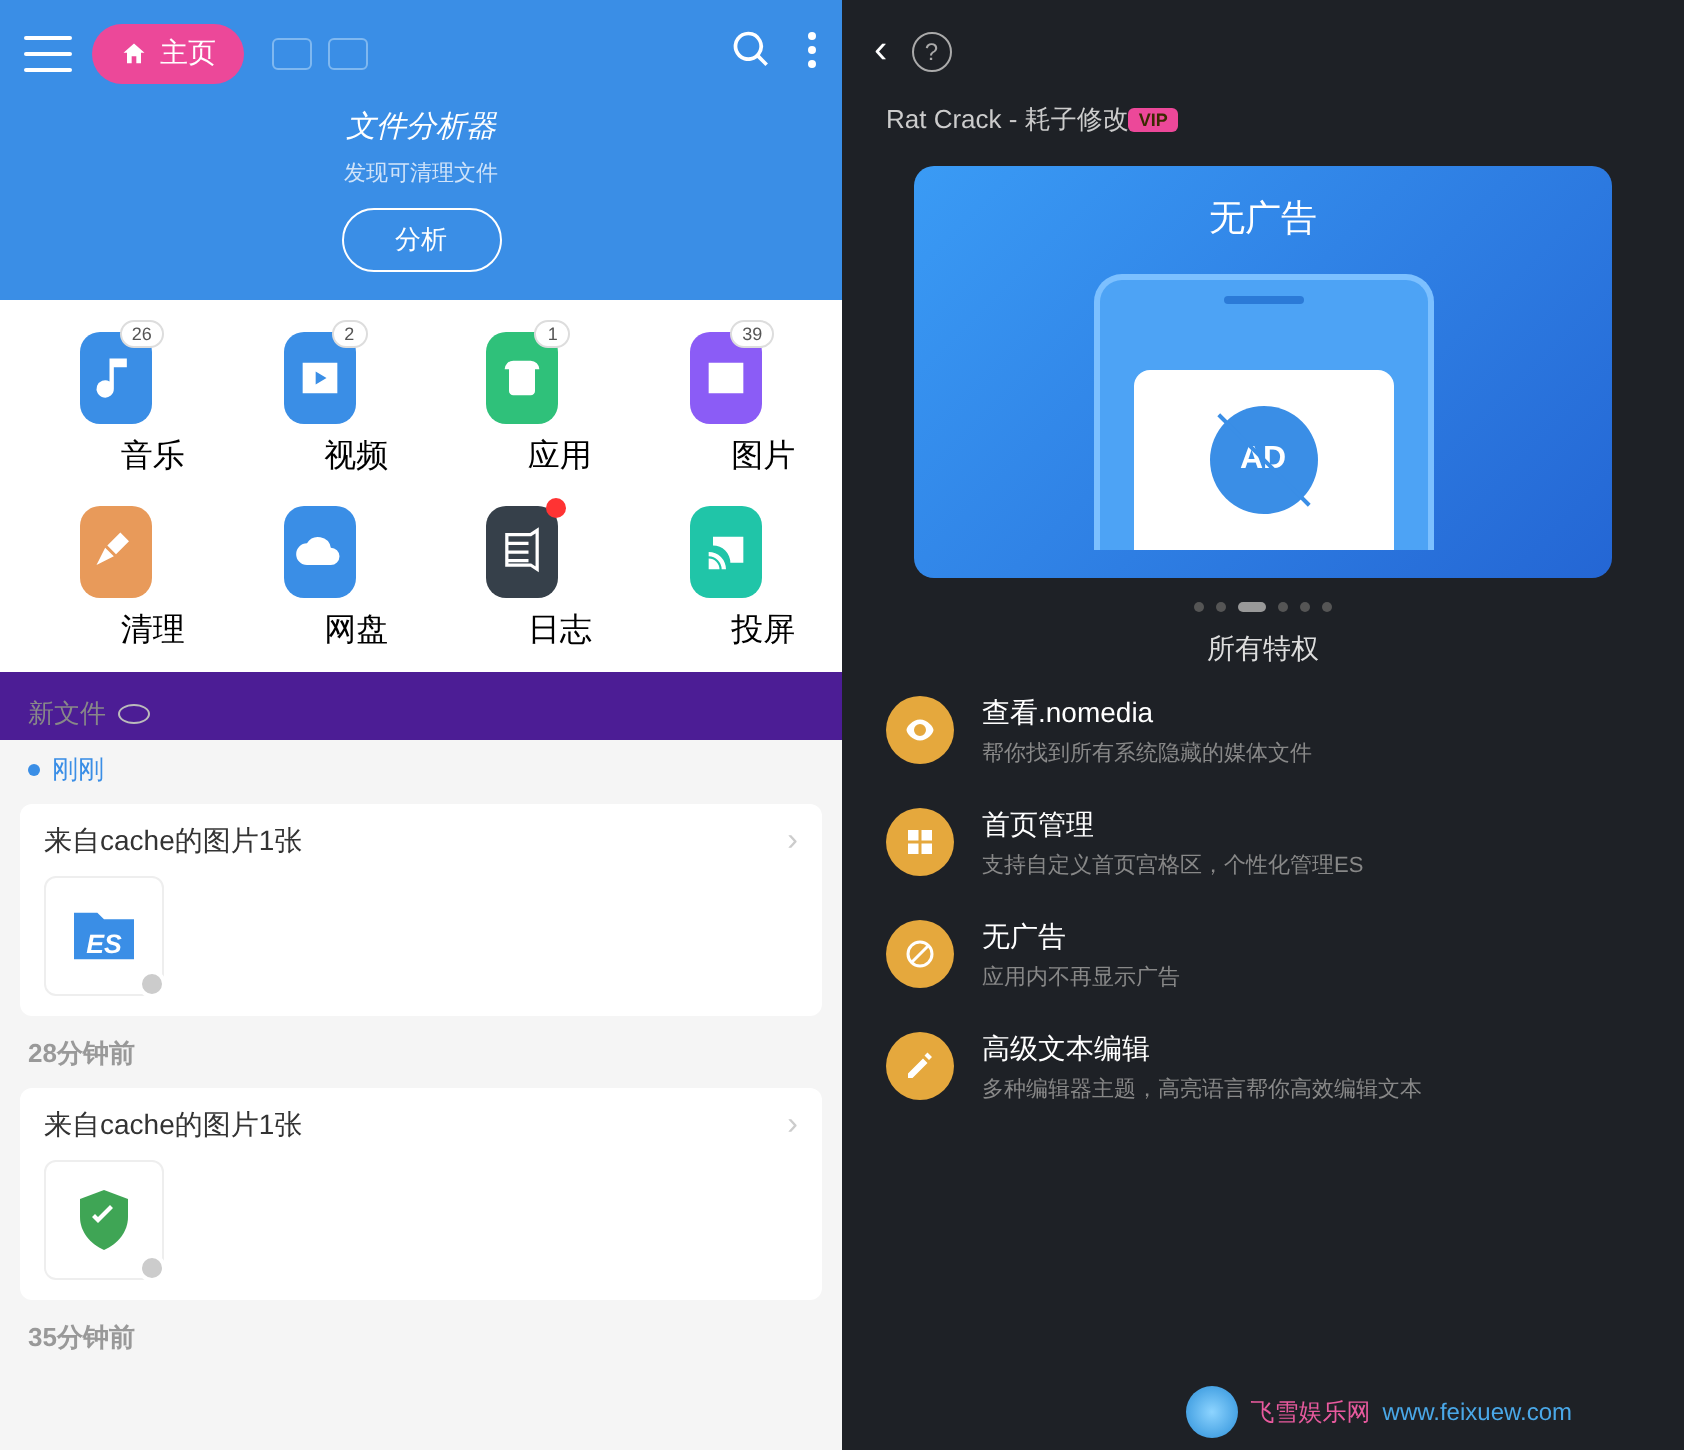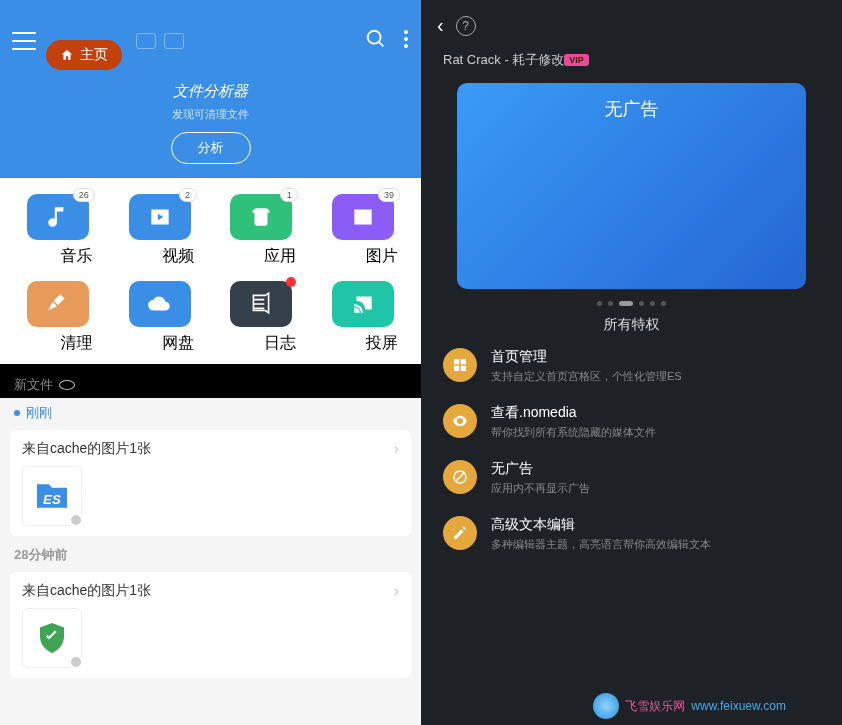--- a/index.html
+++ b/index.html
@@ -3,45 +3,45 @@
 <meta charset="utf-8">
 <style>
 * { margin: 0; padding: 0; box-sizing: border-box; font-family: -apple-system, "PingFang SC", "Microsoft YaHei", sans-serif; }
 body { width: 842px; height: 725px; display: flex; background: #fff; overflow: hidden; }
 
 
 .left { width: 421px; height: 725px; background: #f5f5f5; display: flex; flex-direction: column; }
 .left-header { background: #3a8ee6; padding: 12px; display: flex; align-items: center; gap: 10px; }
 .hamburger { width: 24px; height: 18px; display: flex; flex-direction: column; justify-content: space-between; cursor: pointer; }
 .hamburger span { height: 2px; background: #fff; border-radius: 1px; }
-.home-pill { background: #c2410c; border-radius: 18px; padding: 6px 14px; display: flex; align-items: center; gap: 6px; color: #fff; font-size: 14px; margin-top: 28px; }
+.home-pill { background: #ec4899; border-radius: 18px; padding: 6px 14px; display: flex; align-items: center; gap: 6px; color: #fff; font-size: 14px; }
 .tab-icons { display: flex; gap: 8px; margin-left: 4px; }
 .tab-ico { width: 20px; height: 16px; border: 1.5px solid #7fb8f0; border-radius: 3px; }
 .left-header-right { margin-left: auto; display: flex; align-items: center; gap: 16px; }
 .search-ico svg, .more-ico svg { fill: #fff; }
 
 .storage-row { background: #3a8ee6; padding: 0 14px 14px; display: flex; gap: 14px; align-items: stretch; }
 .storage-card { background: #fff; border-radius: 10px; padding: 12px; display: flex; align-items: center; gap: 10px; flex: 0 0 188px; }
 .pct-ring { width: 44px; height: 44px; border-radius: 50%; border: 3px solid #e5e5e5; border-top-color: #3a8ee6; display: flex; align-items: center; justify-content: center; font-size: 11px; color: #333; font-weight: 500; }
 .storage-txt .t { font-size: 13px; color: #333; margin-bottom: 3px; }
 .storage-txt .s { font-size: 10px; color: #999; }
 .analyzer { flex: 1; display: flex; flex-direction: column; align-items: center; justify-content: center; gap: 6px; }
 .analyzer .ttl { color: #fff; font-size: 15px; font-weight: 500; font-style: italic; }
 .analyzer .sub { color: #cfe3f9; font-size: 11px; }
 .analyze-btn { border: 1.5px solid #fff; color: #fff; background: transparent; border-radius: 18px; padding: 6px 26px; font-size: 13px; margin-top: 4px; }
 
 .grid { background: #fff; padding: 16px 10px 10px; display: grid; grid-template-columns: repeat(4, 1fr); gap: 14px 6px; }
 .gcell { display: flex; flex-direction: column; align-items: center; gap: 6px; position: relative; }
-.gico { width: 62px; height: 46px; border-radius: 10px; display: flex; align-items: center; justify-content: center; position: relative; }
+.gico { width: 36px; height: 46px; border-radius: 10px; display: flex; align-items: center; justify-content: center; position: relative; }
 .gico svg { width: 26px; height: 26px; fill: #fff; }
 .badge { position: absolute; top: -6px; right: -6px; background: #fff; border: 1px solid #ddd; border-radius: 10px; font-size: 9px; padding: 1px 5px; color: #555; min-width: 18px; text-align: center; }
 .red-dot { position: absolute; top: -4px; right: -4px; width: 10px; height: 10px; background: #f33; border-radius: 50%; }
 .glabel { font-size: 16px; color: #000000; margin-left: 37px; }
 
-.section-header { padding: 12px 14px 4px; display: flex; align-items: center; gap: 6px; font-size: 13px; color: #888; background: #000000; }
+.section-header { padding: 12px 14px 4px; display: flex; align-items: center; gap: 6px; font-size: 13px; color: #888; background: #4c1d95; }
 .eye-ico { width: 16px; height: 10px; border: 1.5px solid #bbb; border-radius: 50%; }
 
 .time-label { padding: 6px 14px 4px; font-size: 13px; color: #3a8ee6; font-weight: 500; display: flex; align-items: center; gap: 6px; }
 .time-label.gray { color: #999; font-weight: bold; }
 .blue-dot { width: 6px; height: 6px; background: #3a8ee6; border-radius: 50%; }
 
 .file-card { background: #fff; margin: 4px 10px; border-radius: 6px; padding: 10px 12px; }
 .file-card .fh { display: flex; justify-content: space-between; align-items: center; font-size: 14px; color: #333; margin-bottom: 8px; }
 .chev { color: #ccc; font-size: 16px; }
 .thumb { width: 60px; height: 60px; border: 1px solid #eee; border-radius: 6px; display: flex; align-items: center; justify-content: center; position: relative; background: #fff; }
@@ -235,71 +235,82 @@
           <span class="chev">›</span>
         </div>
       <div class="thumb">
           <svg width="36" height="36" viewBox="0 0 24 24">
             <path fill="#3fa555" d="M12 2l8 3v6c0 5-3.5 9-8 11-4.5-2-8-6-8-11V5z"></path>
             <path fill="#fff" d="M10 13l-2-2 1-1 1 1 4-4 1 1z"></path>
           </svg>
           <div class="corner-dot"></div>
         </div>
       </div>
+      <div class="time-label gray">
+        <span>35分钟前</span>
+      </div>
     </div>
 </div>
 
 <div class="right">
   <div class="right-header">
     <div class="back-ico">‹</div>
     <div class="help-ico">?</div>
   </div>
   <div class="user-row">
     <span>Rat Crack - 耗子修改</span>
     <span class="vip-tag">VIP</span>
   </div>
 
   <div style="position:relative; padding:0 18px;">
     <div class="banner">
       <div class="banner-heading">无广告</div>
+      <div class="phone-mock">
+        <div class="phone-top"></div>
+        <div class="doc-card">
+          <div class="ad-circle">
+              <span>AD</span>
+            </div>
+        </div>
+      </div>
     </div>
   </div>
 
   <div class="dots">
     <span></span>
       <span></span>
       <span class="active"></span>
       <span></span>
       <span></span>
       <span></span>
   </div>
 
   <div class="all-priv">所有特权</div>
 
   <div class="priv-list" id="privs">
       <div class="priv-item">
     <div class="priv-ico">
           <svg viewBox="0 0 24 24">
+            <path d="M12 5c5 0 9 5 9 7s-4 7-9 7-9-5-9-7 4-7 9-7zm0 3a4 4 0 100 8 4 4 0 000-8z"></path>
+          </svg>
+        </div>
+    <div class="priv-txt">
+      <div class="pt">查看.nomedia</div>
+      <div class="ps">帮你找到所有系统隐藏的媒体文件</div>
+    </div>
+      </div>
+      <div class="priv-item">
+    <div class="priv-ico">
+          <svg viewBox="0 0 24 24">
             <path d="M4 4h7v7H4zM13 4h7v7h-7zM4 13h7v7H4zM13 13h7v7h-7z"></path>
           </svg>
         </div>
     <div class="priv-txt">
       <div class="pt">首页管理</div>
       <div class="ps">支持自定义首页宫格区，个性化管理ES</div>
-    </div>
-      </div>
-      <div class="priv-item">
-    <div class="priv-ico">
-          <svg viewBox="0 0 24 24">
-            <path d="M12 5c5 0 9 5 9 7s-4 7-9 7-9-5-9-7 4-7 9-7zm0 3a4 4 0 100 8 4 4 0 000-8z"></path>
-          </svg>
-        </div>
-    <div class="priv-txt">
-      <div class="pt">查看.nomedia</div>
-      <div class="ps">帮你找到所有系统隐藏的媒体文件</div>
     </div>
       </div>
       <div class="priv-item">
     <div class="priv-ico">
           <svg viewBox="0 0 24 24">
             <circle cx="12" cy="12" r="8" fill="none" stroke="#fff" stroke-width="2"></circle>
             <path d="M6 18L18 6" stroke="#fff" stroke-width="2"></path>
           </svg>
         </div>
     <div class="priv-txt">

